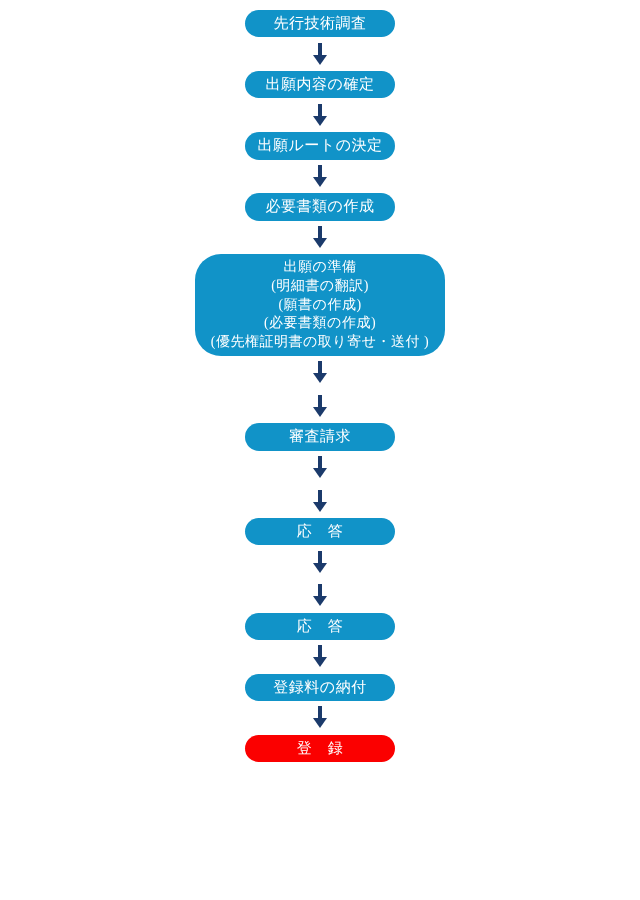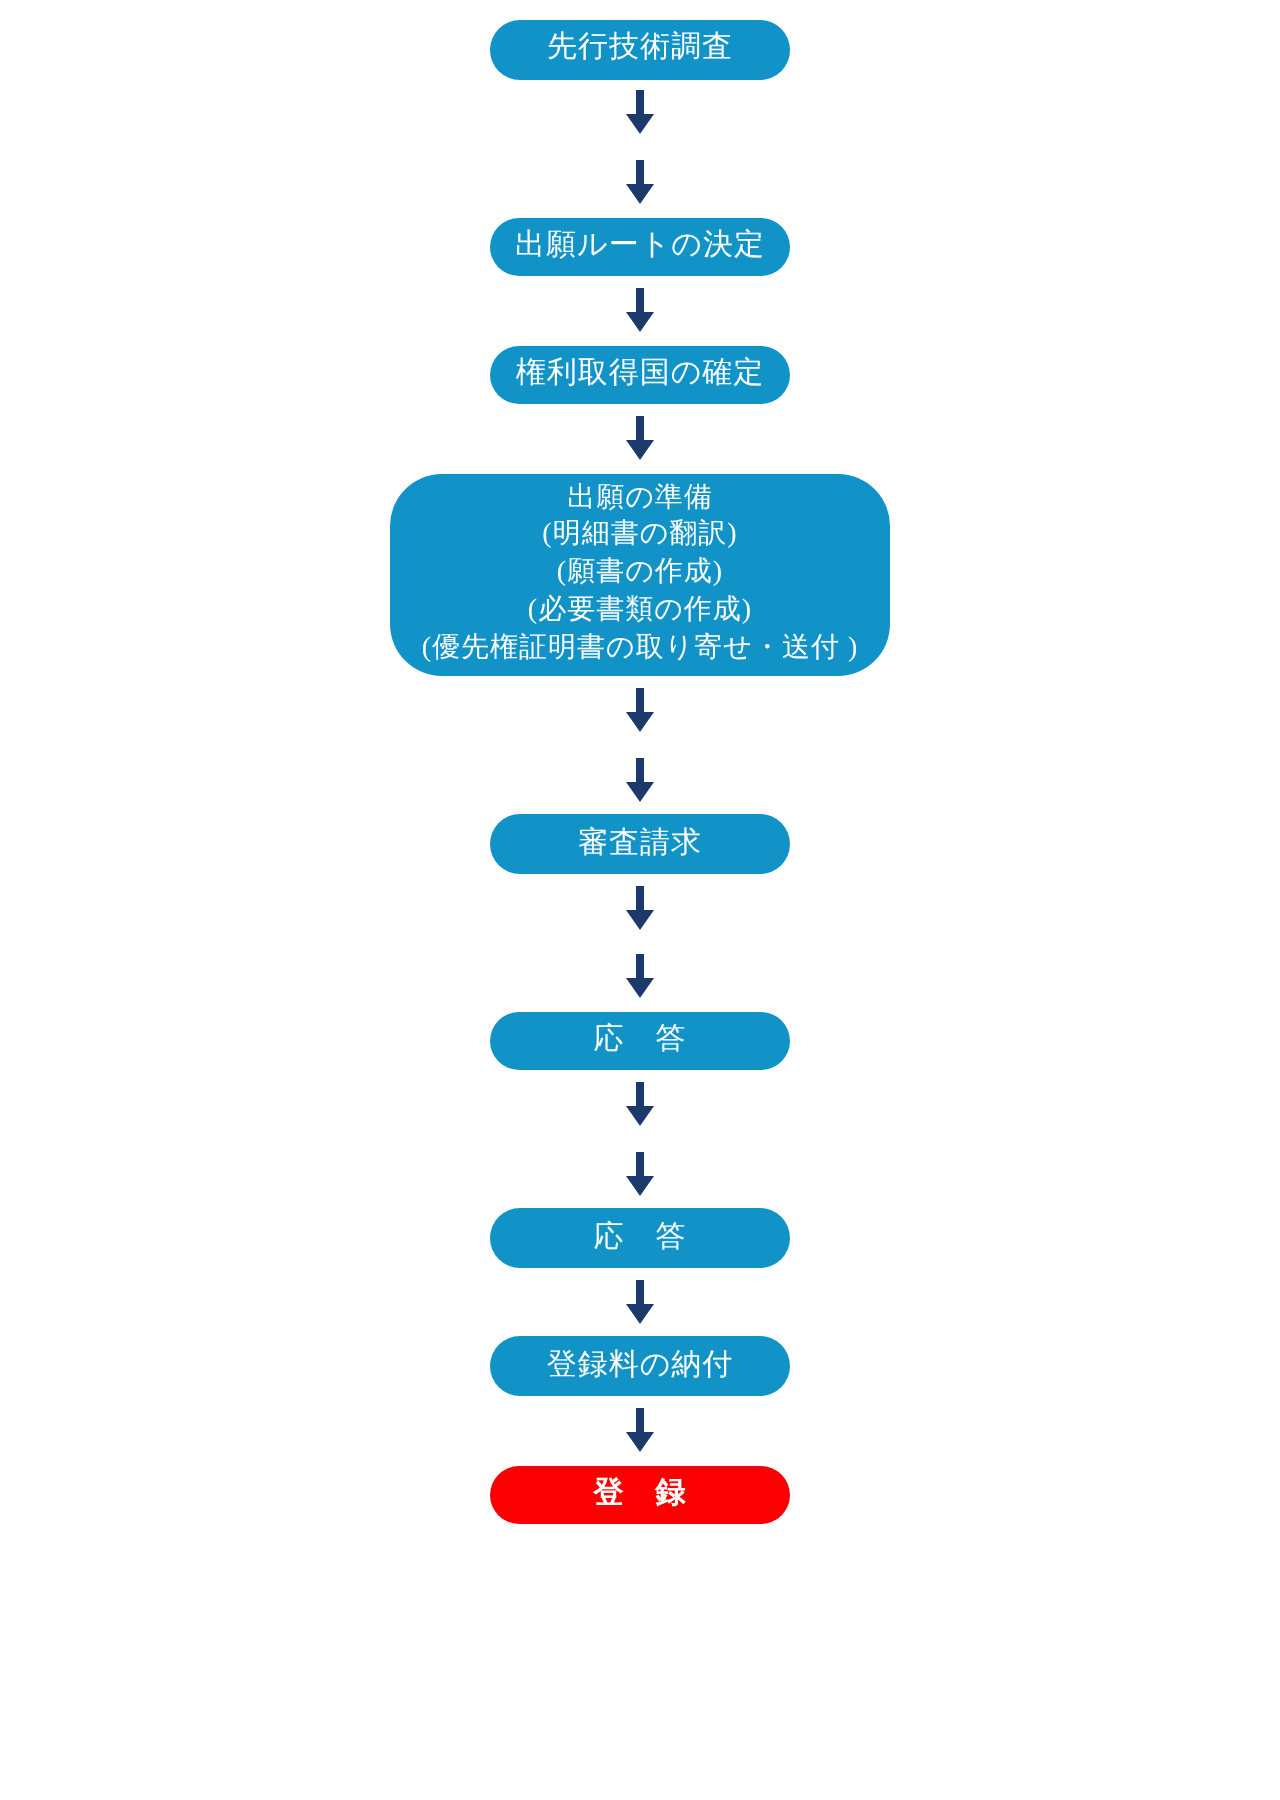--- a/index.html
+++ b/index.html
@@ -40,21 +40,21 @@
   .node.w-narrow { width: 150px; height: 31px; }
   .node.w-wide   { width: 236px; height: 31px; }
   .node.w-block {
     width: 250px;
     height: 103px;
     border-radius: 26px;
     font-size: 14px;
     line-height: 1.34;
     padding: 4px 6px;
   }
-  .node.accent-red { background: #fb0000; font-weight: bold; }
+  .node.accent-red { background: #fb0000; }
 
   .arrow {
     width: 22px;
     height: 23px;
     display: block;
     flex: none;
   }
   .arrow svg { display: block; }
   .gap-a { height: 6px; }
 </style>
@@ -64,38 +64,39 @@
 <div id="flow">
     <div class="node w-narrow"><span>先行技術調査</span></div>
     <div class="gap-a"></div>
     <div class="arrow">
       <svg width="22" height="23" viewBox="0 0 22 23" xmlns="http://www.w3.org/2000/svg">
         <rect x="9" y="0" width="4" height="13" fill="#1b3a6b"></rect>
         <polygon points="4,12 18,12 11,22" fill="#1b3a6b"></polygon>
       </svg>
     </div>
     <div class="gap-a"></div>
+    <div class="node w-narrow"><span>出願内容の確定</span></div>
     <div class="gap-a"></div>
     <div class="arrow">
       <svg width="22" height="23" viewBox="0 0 22 23" xmlns="http://www.w3.org/2000/svg">
         <rect x="9" y="0" width="4" height="13" fill="#1b3a6b"></rect>
         <polygon points="4,12 18,12 11,22" fill="#1b3a6b"></polygon>
       </svg>
     </div>
     <div class="gap-a"></div>
     <div class="node w-narrow"><span>出願ルートの決定</span></div>
     <div class="gap-a"></div>
     <div class="arrow">
       <svg width="22" height="23" viewBox="0 0 22 23" xmlns="http://www.w3.org/2000/svg">
         <rect x="9" y="0" width="4" height="13" fill="#1b3a6b"></rect>
         <polygon points="4,12 18,12 11,22" fill="#1b3a6b"></polygon>
       </svg>
     </div>
     <div class="gap-a"></div>
-    <div class="node w-narrow"><span>権利取得国の確定</span></div>
+    <div class="node w-narrow"><span>必要書類の作成</span></div>
     <div class="gap-a"></div>
     <div class="arrow">
       <svg width="22" height="23" viewBox="0 0 22 23" xmlns="http://www.w3.org/2000/svg">
         <rect x="9" y="0" width="4" height="13" fill="#1b3a6b"></rect>
         <polygon points="4,12 18,12 11,22" fill="#1b3a6b"></polygon>
       </svg>
     </div>
     <div class="gap-a"></div>
     <div class="node w-block"><span>出願の準備
 (明細書の翻訳)

